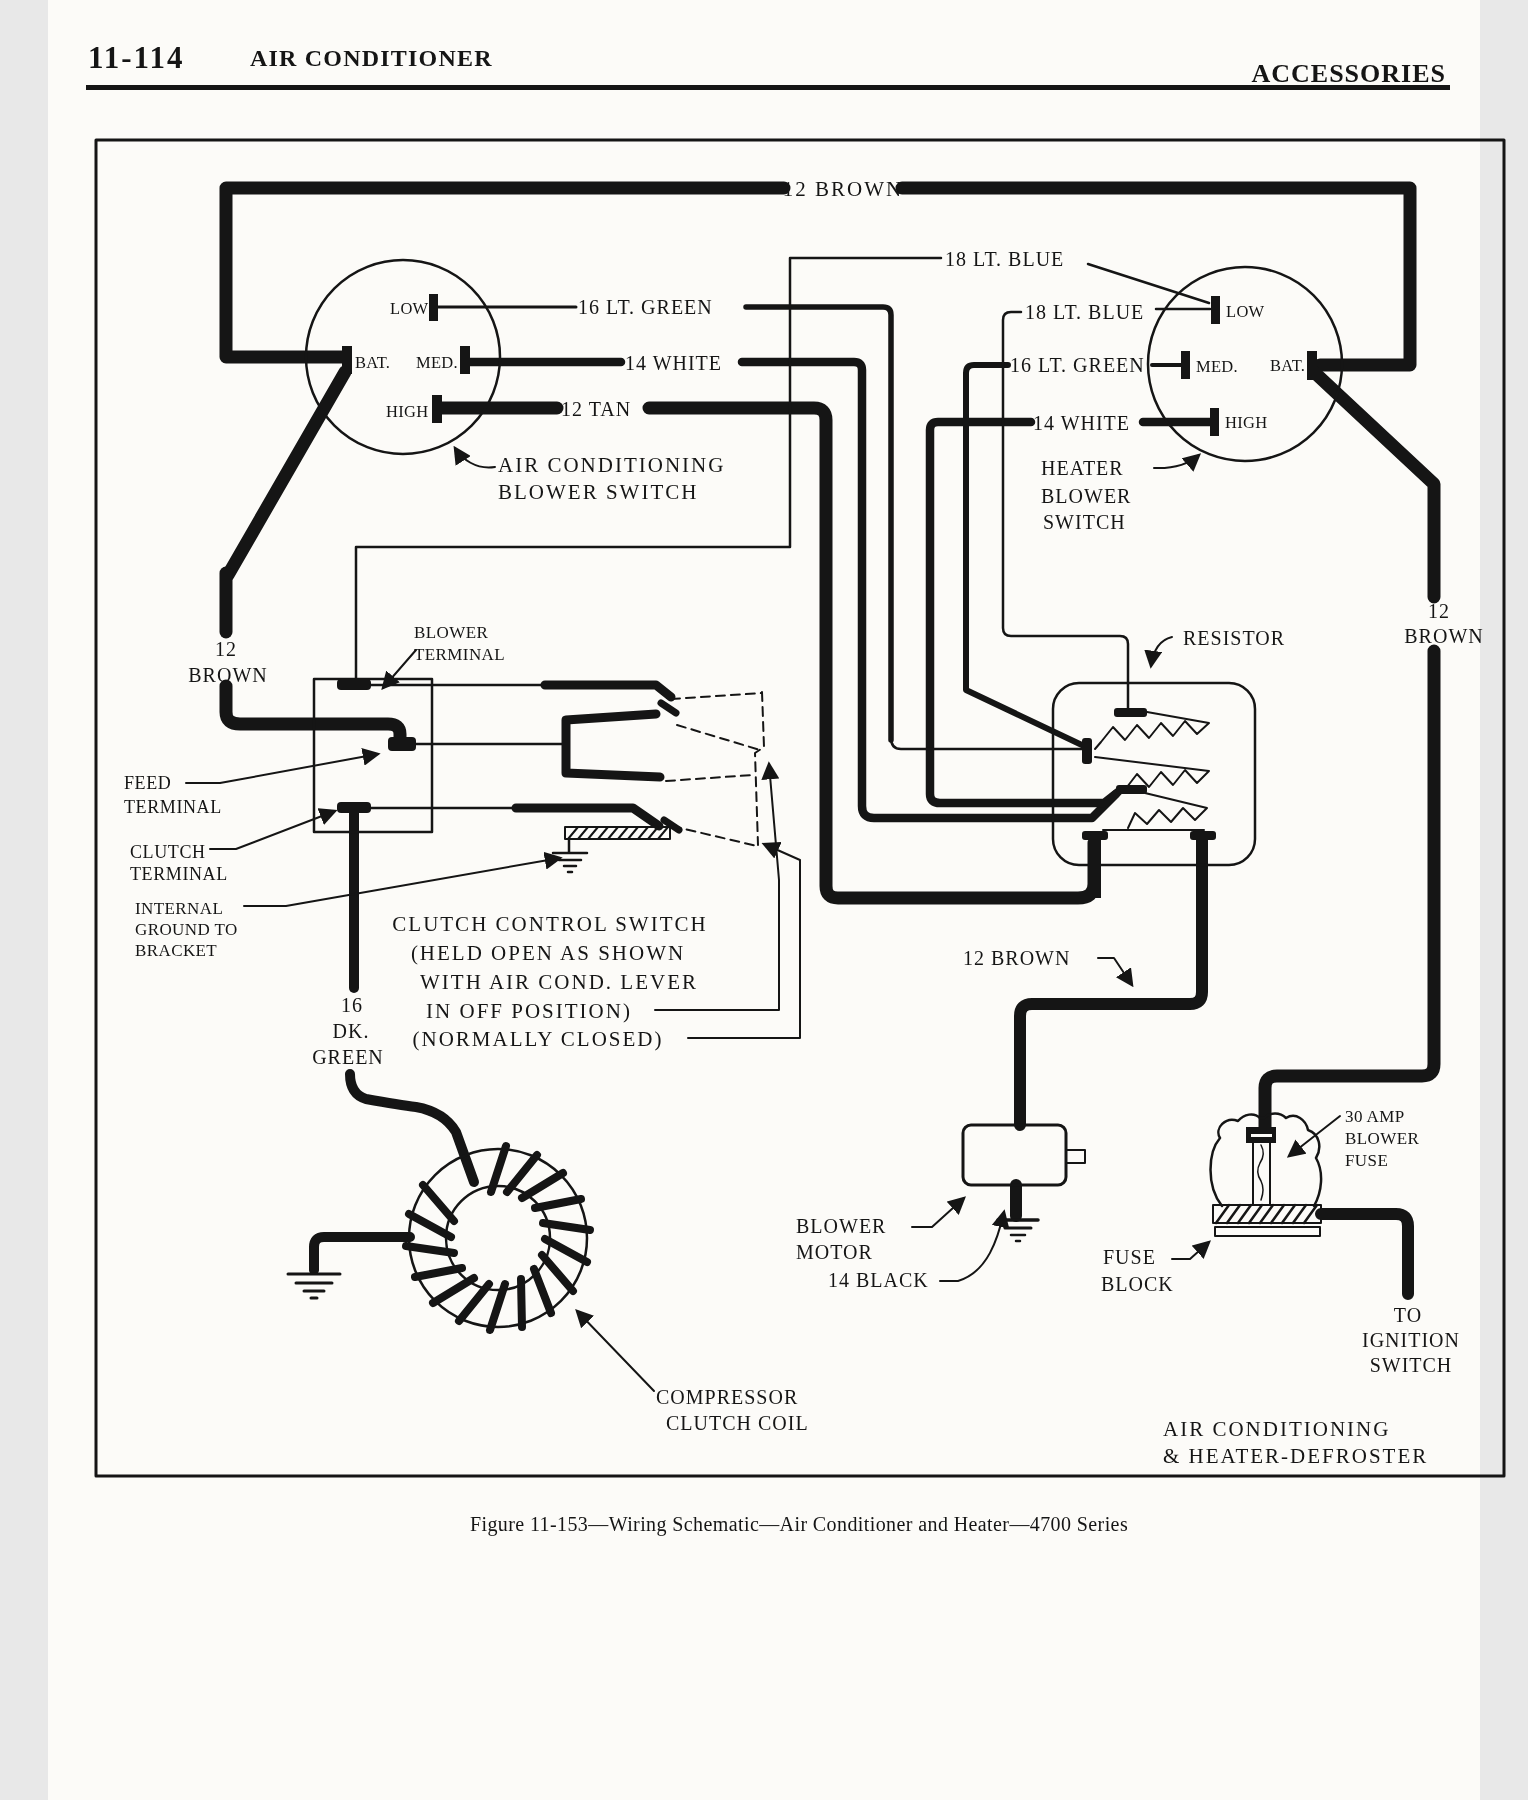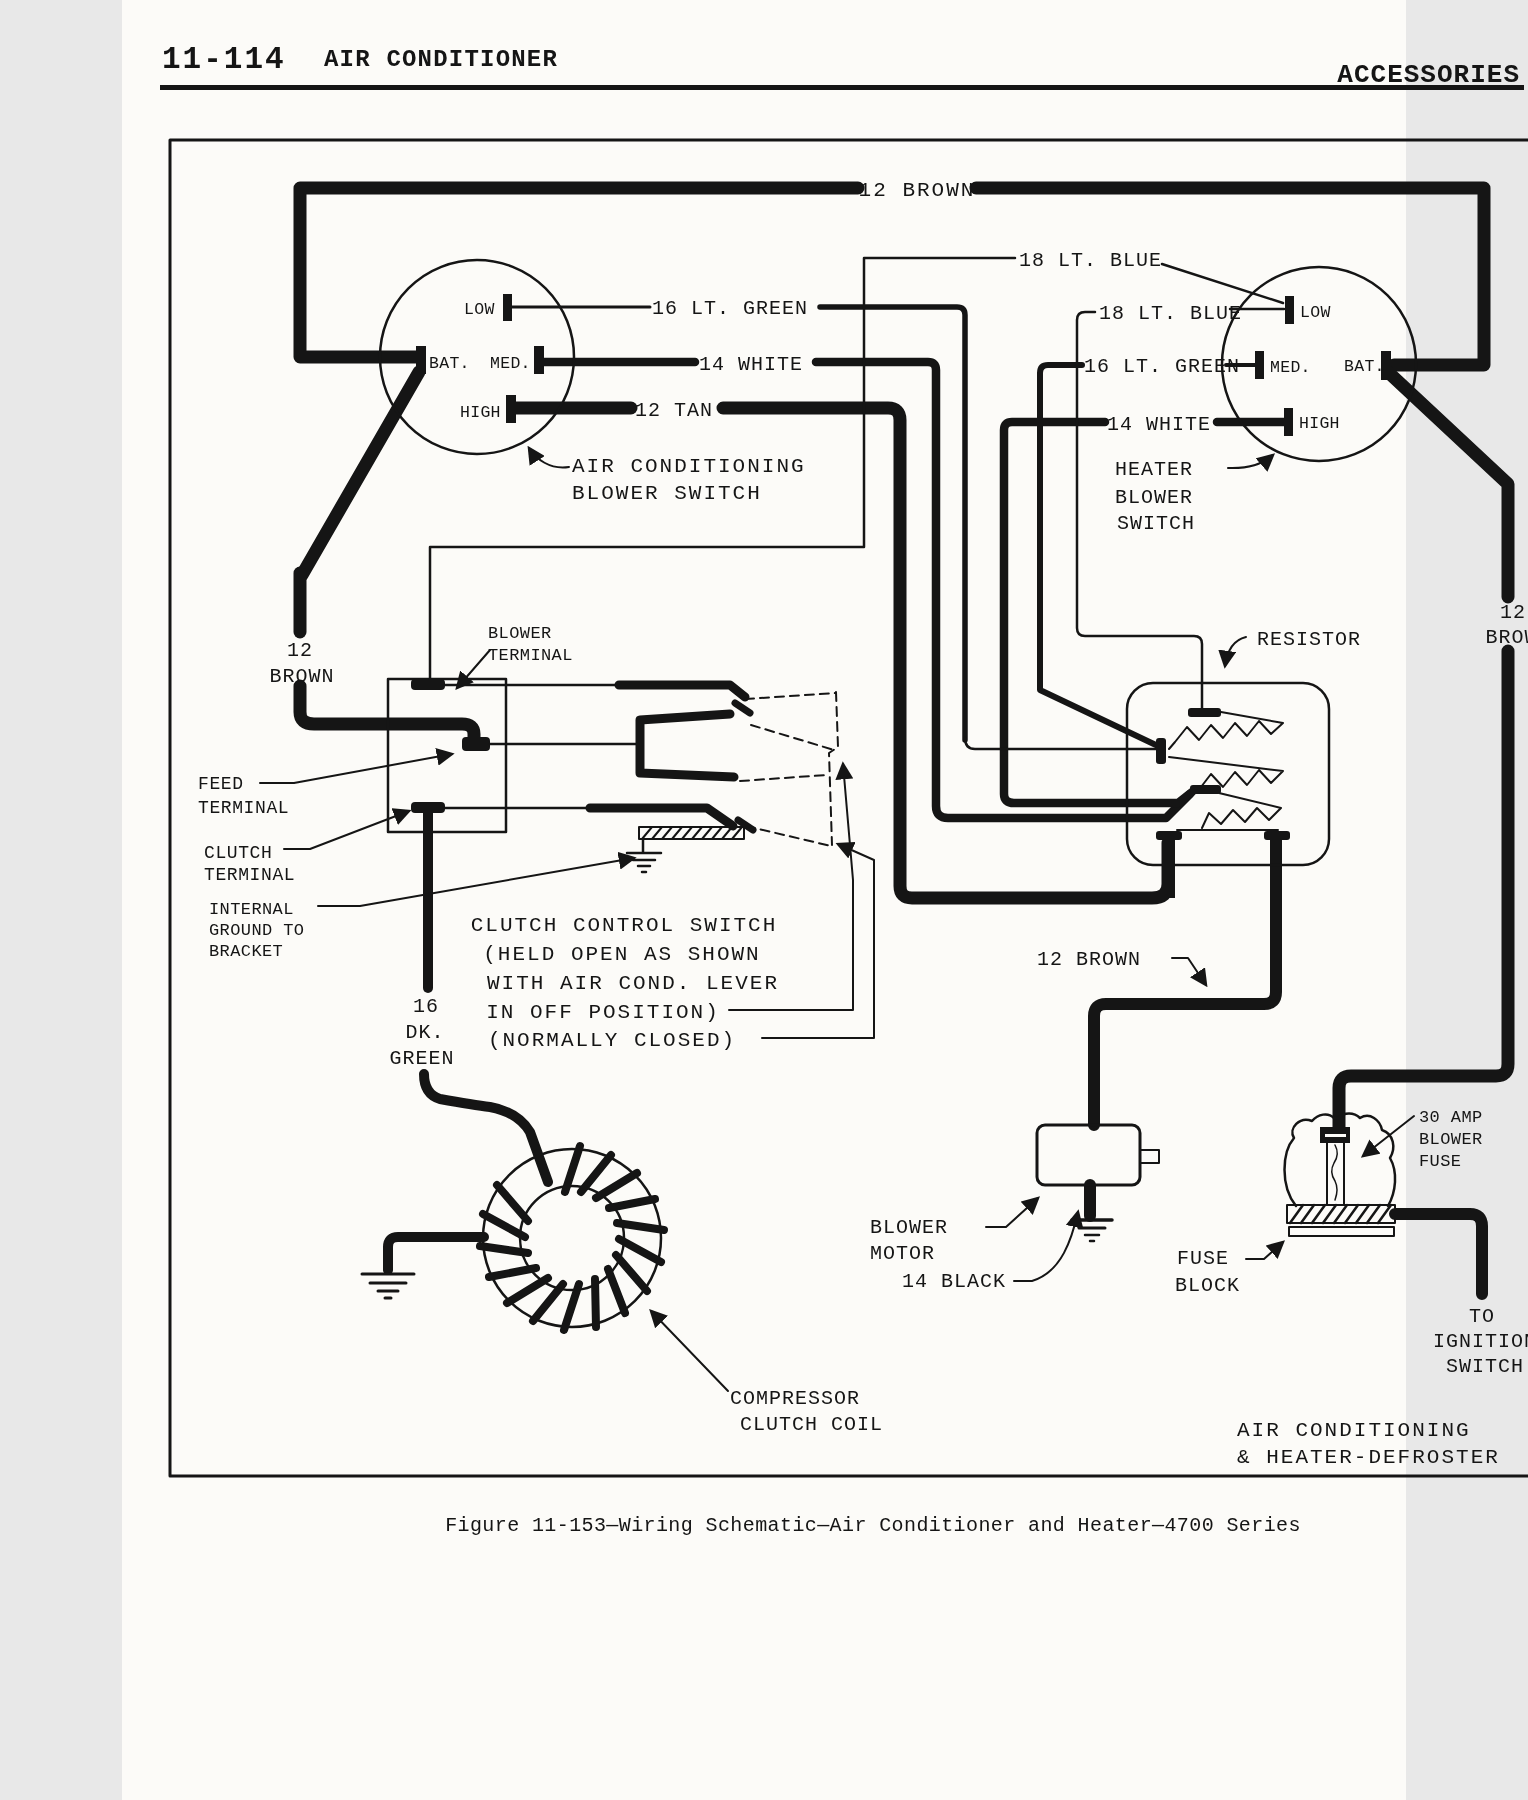--- a/index.html
+++ b/index.html
@@ -1,17 +1,17 @@
 <!DOCTYPE html>
 <html><head>
 <meta charset="utf-8">
 <style>
   html,body{margin:0;padding:0;background:#e8e8e8;}
-  .page{position:relative;width:1284px;height:1800px;background:#fcfbf8;margin:0 auto;
-        font-family:Liberation Mono, monospace;}
+  .page{position:relative;width:1432px;height:1800px;background:#fcfbf8;margin:0 auto;
+        font-family:Liberation Serif, serif;}
   svg{position:absolute;left:0;top:0;}
   svg text{fill:#151515;}
   .t20{font-size:20px;letter-spacing:1px;}
   .t21{font-size:21px;letter-spacing:2px;}
   .t18{font-size:18px;letter-spacing:0.6px;}
   .t17{font-size:17px;letter-spacing:0.4px;}
   .t16{font-size:16.5px;letter-spacing:0.3px;}
   .hdr1{font-size:31px;font-weight:bold;letter-spacing:2px;}
   .hdr2{font-size:24px;font-weight:bold;letter-spacing:1.2px;}
   .hdr3{font-size:26px;font-weight:bold;letter-spacing:1px;}

